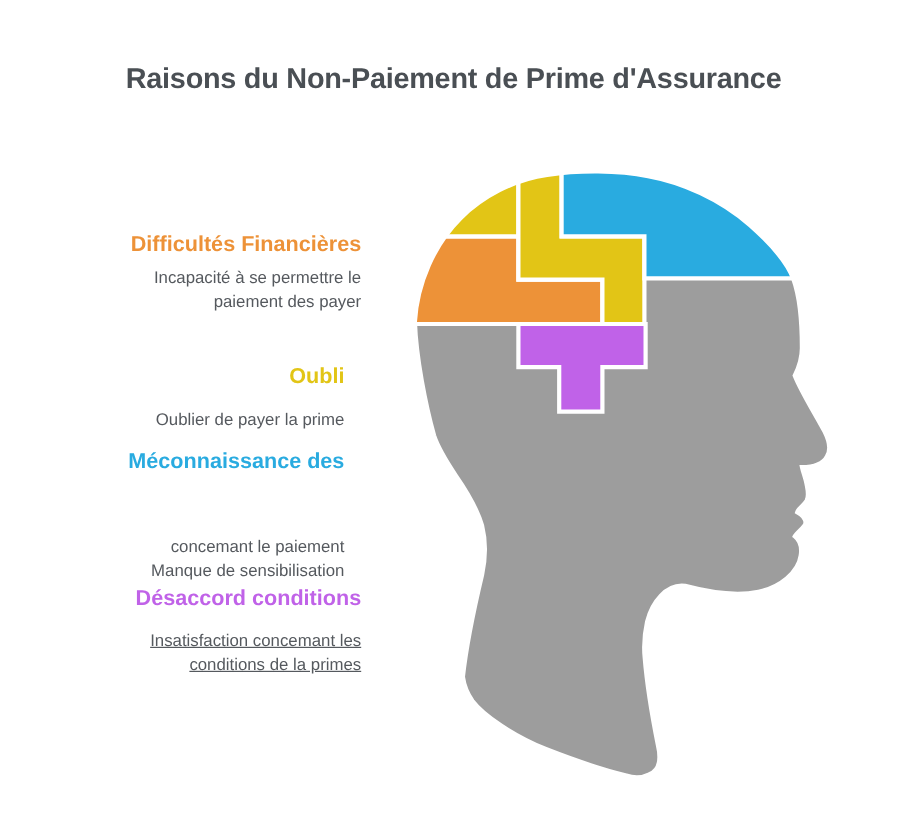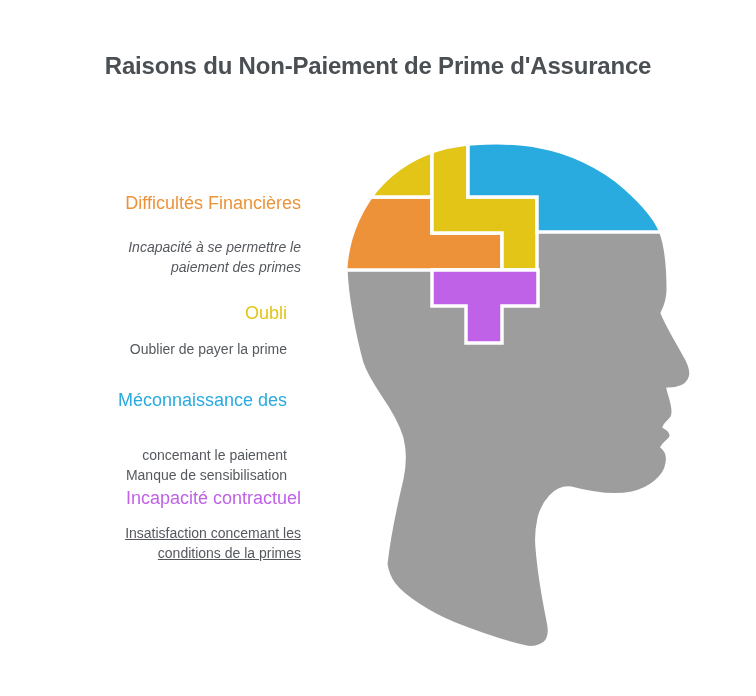--- a/index.html
+++ b/index.html
@@ -12,21 +12,21 @@
   }
   .title{
     position:absolute;top:52px;left:0;width:756px;
     text-align:center;
     font-size:24px;font-weight:bold;letter-spacing:-0.2px;
     color:#4A4F54;
   }
   .reason-heading{
     position:absolute;left:0;
     text-align:right;
-    font-weight:normal;font-size:18px;line-height:23px;
+    font-weight:bold;font-size:18px;line-height:23px;
   }
   .reason-body{
     position:absolute;left:0;
     text-align:right;
     font-size:14px;line-height:20px;
     color:#55595E;
   }
   .w-wide{width:301px;}
   .w-narrow{width:287px;margin-top:17px;}
   .c-orange{color:#ED9238;}
@@ -38,42 +38,42 @@
 </head>
 <body>
 
 <div class="stage">
 
   <div class="title">Raisons du Non-Paiement de Prime d'Assurance</div>
 
   <div class="reason-heading w-wide c-orange" style="top:192px;">
     <div>Difficultés Financières</div>
   </div>
-  <div class="reason-body w-wide" style="top:237px;font-style:italic;">
+  <div class="reason-body w-wide" style="top:221px;">
     <div>Incapacité à se permettre le</div>
-    <div>paiement des primes</div>
+    <div>paiement des payer</div>
   </div>
 
   <div class="reason-heading w-narrow c-yellow" style="top:285px;">
     <div>Oubli</div>
   </div>
   <div class="reason-body w-narrow" style="top:322px;">
     <div>Oublier de payer la prime</div>
   </div>
 
-  <div class="reason-heading w-narrow c-blue" style="top:372px;">
+  <div class="reason-heading w-narrow c-blue" style="top:356px;">
     <div>Méconnaissance des</div>
   </div>
   <div class="reason-body w-narrow" style="top:428px;">
     <div>concemant le paiement</div>
     <div>Manque de sensibilisation</div>
   </div>
 
   <div class="reason-heading w-wide c-purple" style="top:487px;">
-    <div>Incapacité contractuel</div>
+    <div>Désaccord conditions</div>
   </div>
   <div class="reason-body w-wide" style="top:523px;text-decoration:underline;">
     <div>Insatisfaction concemant les</div>
     <div>conditions de la primes</div>
   </div>
 
   <svg class="head-svg" width="756" height="696" viewBox="0 0 756 696">
     <defs>
       <clipPath id="headClip">
         <path d="M 346 268

